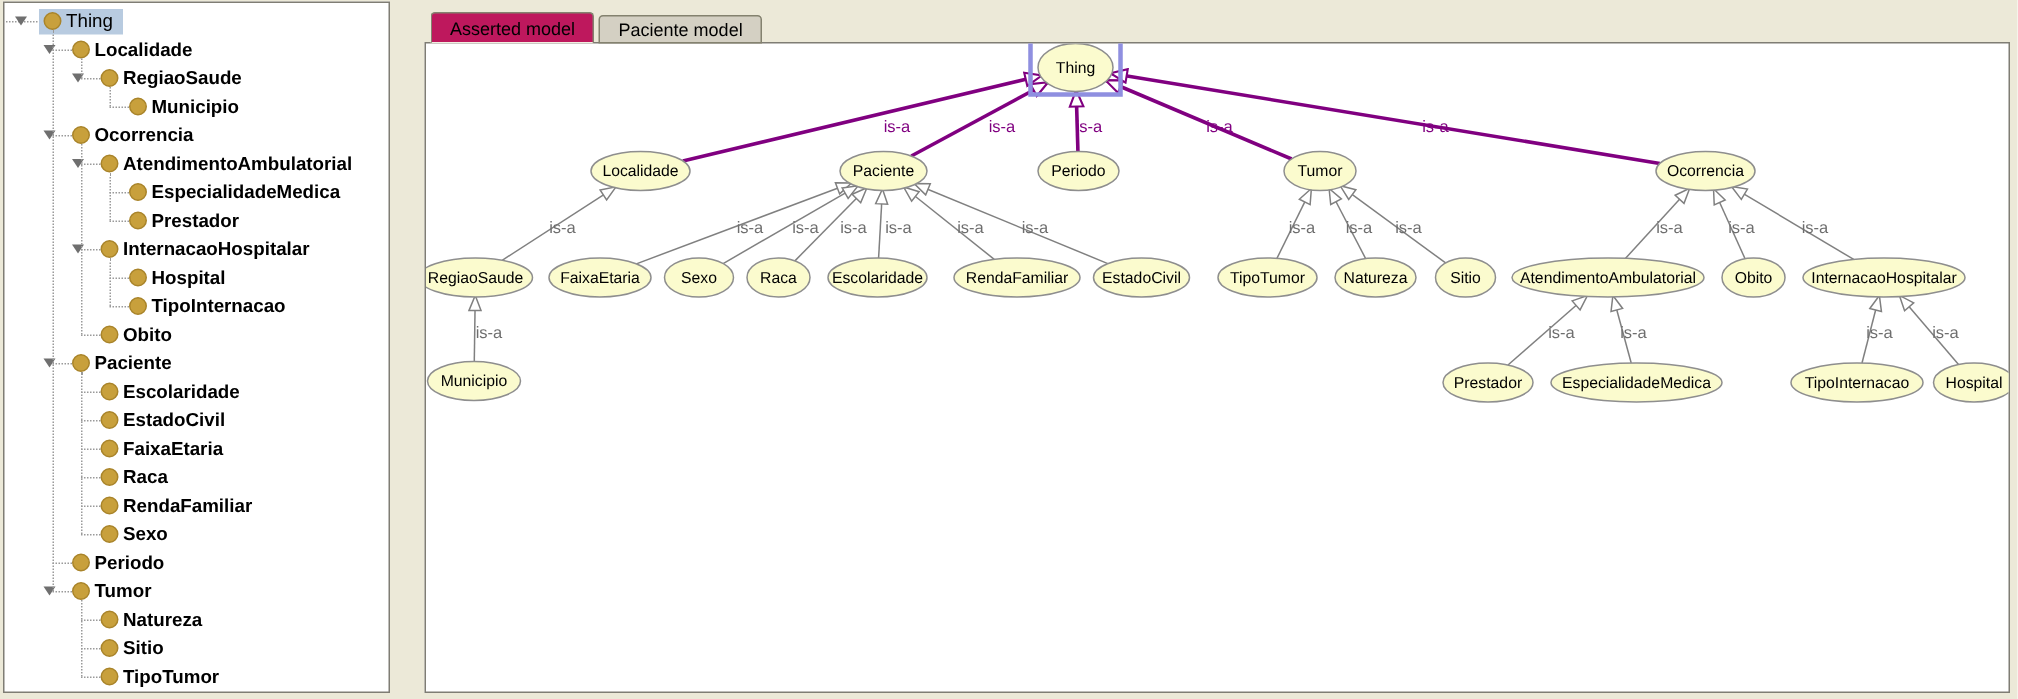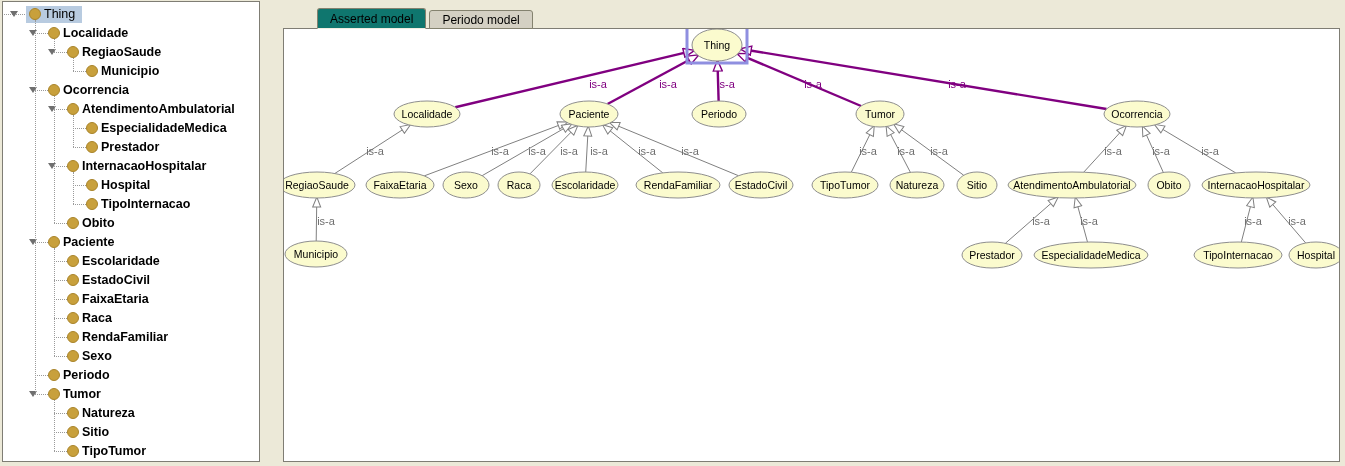--- a/index.html
+++ b/index.html
@@ -35,21 +35,21 @@
     position:absolute;top:1px;height:17px;background:#B8CBE0;
   }
   
   .graph-panel{position:absolute;left:283px;top:8px;width:1057px;height:454px;}
   .tabbar{position:absolute;left:0;top:0;height:21px;z-index:2;padding-left:4px;white-space:nowrap;}
   .tab{
     display:inline-block;vertical-align:bottom;box-sizing:border-box;
     font-size:12px;color:#000;padding:0 12px;margin-right:3px;
     border:1px solid #84826f;border-radius:3px 3px 0 0;cursor:default;
   }
-  .tab.active{background:#0f766e;height:21px;line-height:20px;border-bottom:1px solid #F1EEE1;margin-left:30px;}
+  .tab.active{background:#be185d;height:21px;line-height:20px;border-bottom:1px solid #F1EEE1;}
   .tab.inactive{background:#D4D0C3;height:19px;line-height:18px;margin-top:2px;}
   .graph-canvas{
     position:absolute;left:0;top:20px;width:1055px;height:432px;
     background:#ffffff;border:1px solid #7f7d74;z-index:1;
   }
   .graph-canvas svg{display:block;}
   
   .divider{position:absolute;left:260px;top:1px;width:23px;height:459px;background:#ECE9D8;}
 </style>
 </head>
@@ -189,21 +189,21 @@
     <div class="tree-vline" style="left: 50.5px; top: 37px; height: 13px;"></div>
     <div class="tree-vline" style="left: 69.5px; top: 56px; height: 13px;"></div>
     <div class="tree-vline" style="left: 50.5px; top: 94px; height: 127px;"></div>
     <div class="tree-vline" style="left: 69.5px; top: 113px; height: 32px;"></div>
     <div class="tree-vline" style="left: 69.5px; top: 170px; height: 32px;"></div>
     <div class="tree-vline" style="left: 50.5px; top: 246px; height: 108px;"></div>
     <div class="tree-vline" style="left: 50.5px; top: 398px; height: 51px;"></div>
   </div>
 <div class="divider"></div>
 <div class="graph-panel">
-  <div class="tabbar" id="tabbar"><div class="tab active">Asserted model</div><div class="tab inactive">Periodo model</div></div>
+  <div class="tabbar" id="tabbar"><div class="tab active">Asserted model</div><div class="tab inactive">Paciente model</div></div>
   <div class="graph-canvas" id="graphCanvas">
       <svg width="1055" height="432" viewBox="284 29 1055 432">
         <defs>
           <marker id="ah-gray" markerUnits="userSpaceOnUse" markerWidth="12" markerHeight="10" refX="10" refY="5" orient="auto">
             <path d="M1,1 L11,5 L1,9 Z" fill="#ffffff" stroke="#808080" stroke-width="1"></path>
           </marker>
           <marker id="ah-purple" markerUnits="userSpaceOnUse" markerWidth="13" markerHeight="11" refX="11" refY="5.5" orient="auto">
             <path d="M1,1 L12,5.5 L1,10 Z" fill="#ffffff" stroke="#800080" stroke-width="1.4"></path>
           </marker>
         </defs>

